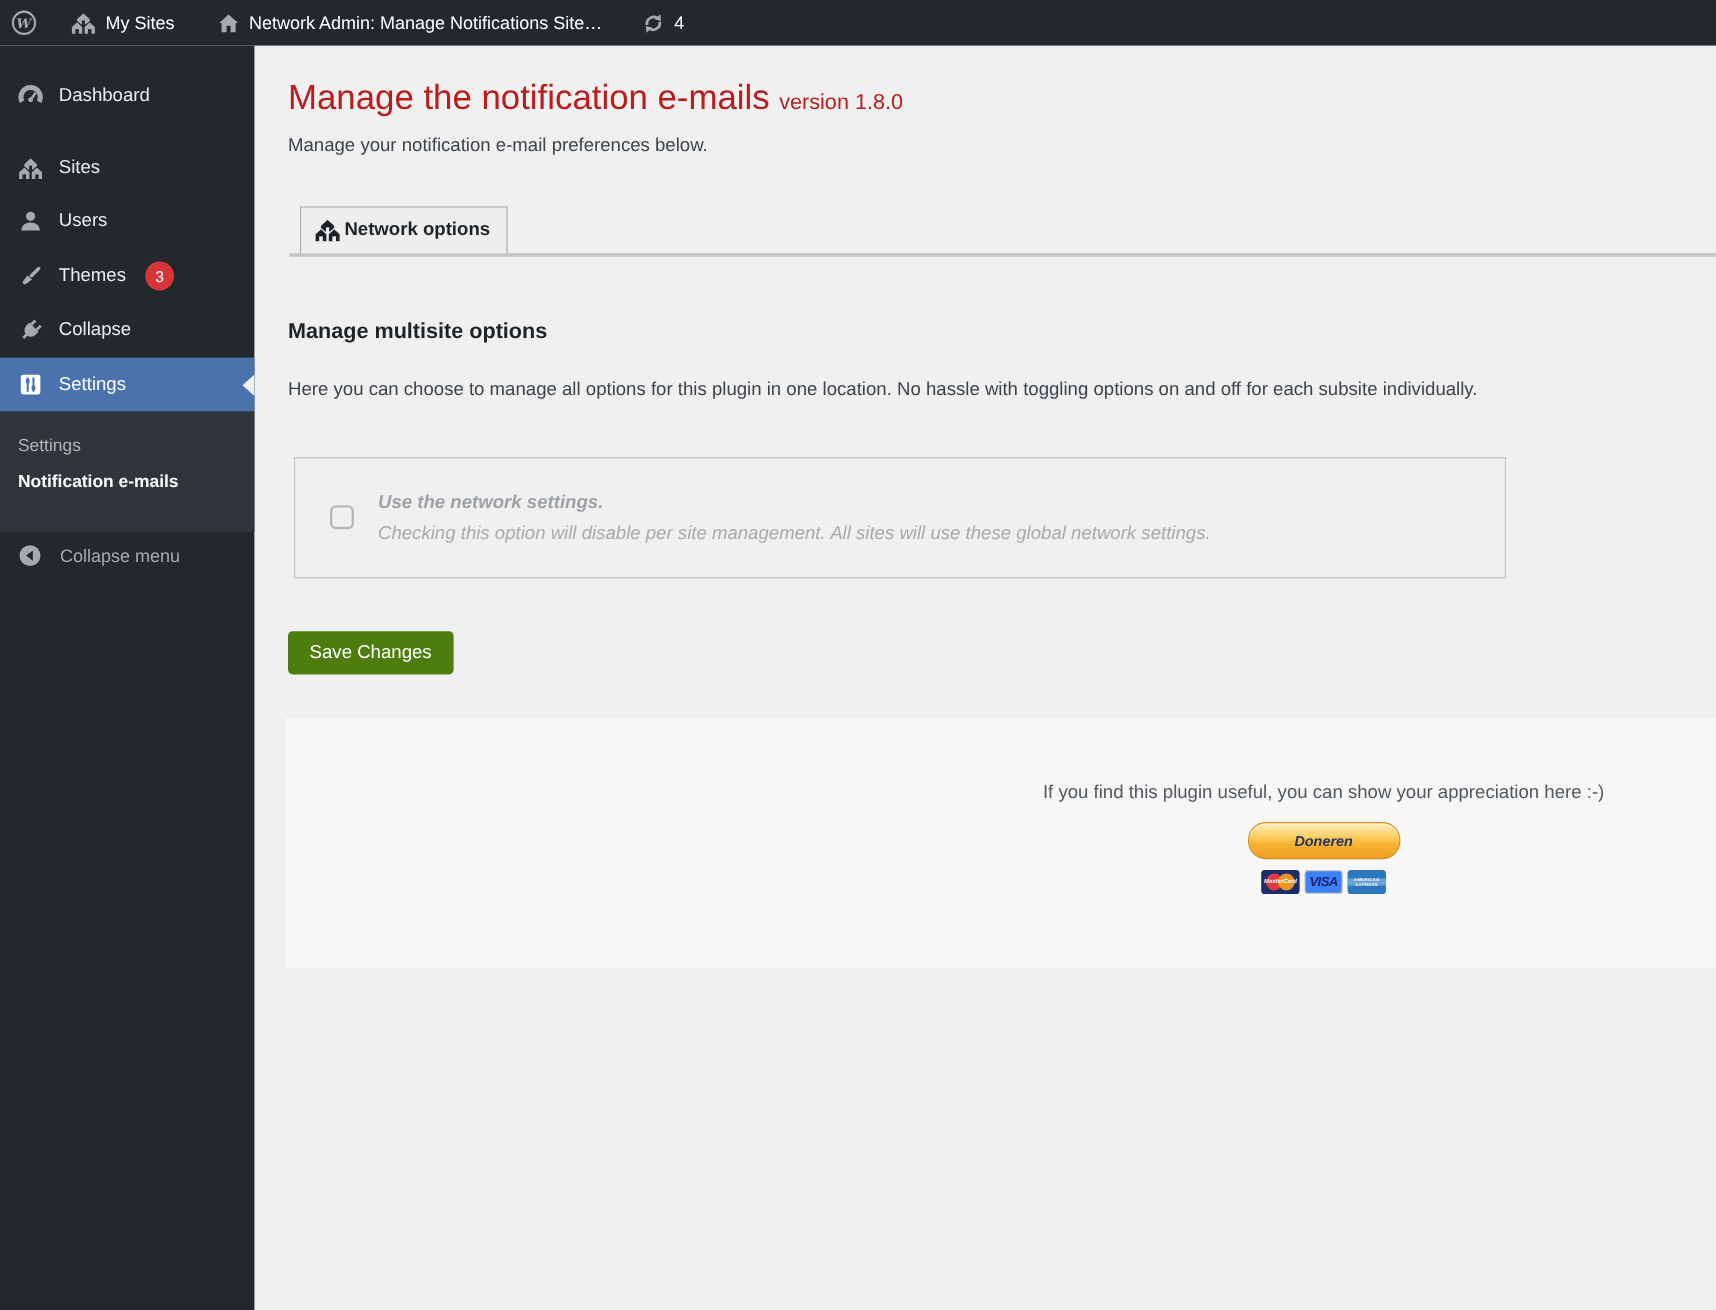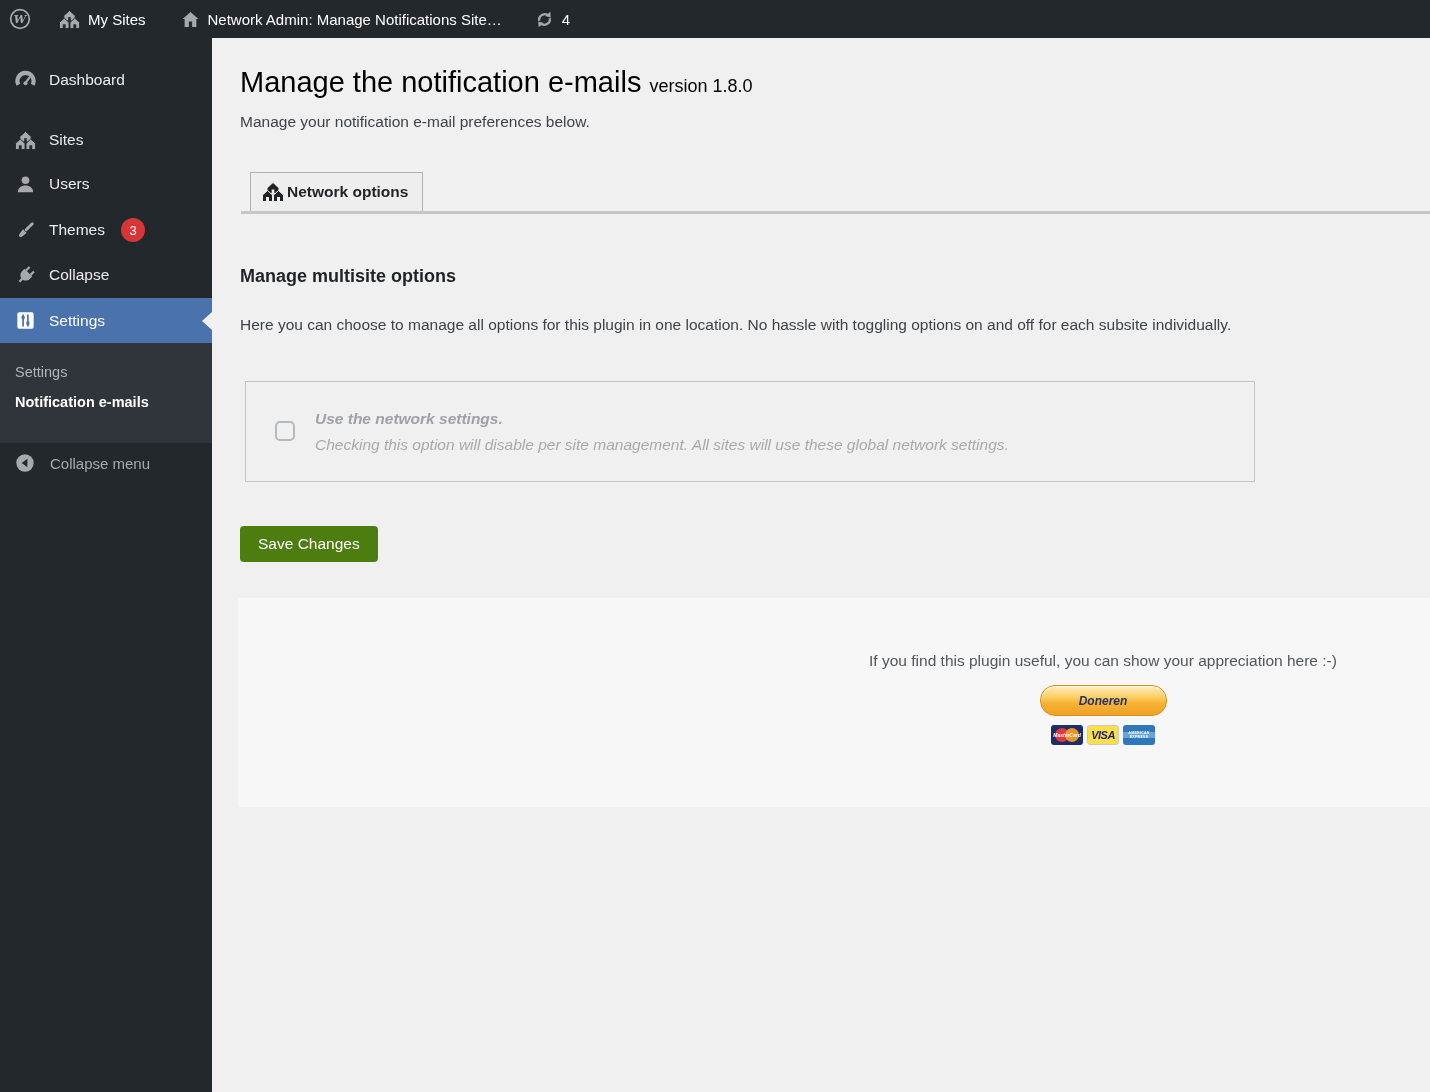--- a/index.html
+++ b/index.html
@@ -64,21 +64,21 @@
     color:#a7aaad; font-size:15px; cursor:pointer;
   }
 
   
   .content {
     position:absolute; top:38px; left:212px; width:1218px; height:1054px;
     background:#f0f0f1;
   }
   .page-title {
     position:absolute; left:28px; top:28px;
-    font-size:29px; font-weight:400; color:#000000; white-space:nowrap;
+    font-size:29px; font-weight:400; color:#b91c1c; white-space:nowrap;
   }
   .page-title .version { font-size:18px; margin-left:8px; }
   .page-intro {
     position:absolute; left:28px; top:75px; font-size:15.5px; color:#3c434a;
   }
   .nav-tab {
     position:absolute; left:38px; top:134px; height:39px;
     display:inline-flex; align-items:center; gap:2px; padding:0 14px 0 10px;
     border:1.5px solid #b0b2b5; border-bottom:none;
     background:#eeeeef; font-size:15.5px; font-weight:bold; color:#1d2327;
@@ -135,21 +135,21 @@
   .cards { margin-top:9px; display:flex; justify-content:center; gap:4px; align-items:center; }
   .card { width:32px; height:20px; border-radius:3px; position:relative; overflow:hidden; }
   .card-mc { background:#1b2d6b; }
   .card-mc .mc-red, .card-mc .mc-org { position:absolute; top:3px; width:14px; height:14px; border-radius:50%; }
   .card-mc .mc-red { left:4px;  background:#e2373c; }
   .card-mc .mc-org { left:14px; background:#f6a021; opacity:.92; }
   .card-mc .mc-txt {
     position:absolute; top:7px; left:0; width:100%; text-align:center;
     font-size:5px; font-style:italic; font-weight:bold; color:#fff;
   }
-  .card-visa { background:#fde047; border:1px solid #c8c8c8; display:flex; align-items:center; justify-content:center; }
+  .card-visa { background:#3b82f6; border:1px solid #c8c8c8; display:flex; align-items:center; justify-content:center; }
   .card-visa .visa-txt { font-size:11px; font-weight:bold; font-style:italic; color:#1a1f71; letter-spacing:-0.5px; }
   .card-amex { background:#2e77bc; }
   .card-amex .amex-band {
     position:absolute; top:7px; left:0; width:100%; height:6px; background:#6ba3d6;
     display:flex; align-items:center; justify-content:center;
     font-size:3.5px; color:#fff; font-weight:bold; letter-spacing:.3px;
   }
 </style>
 </head>
 <body>

